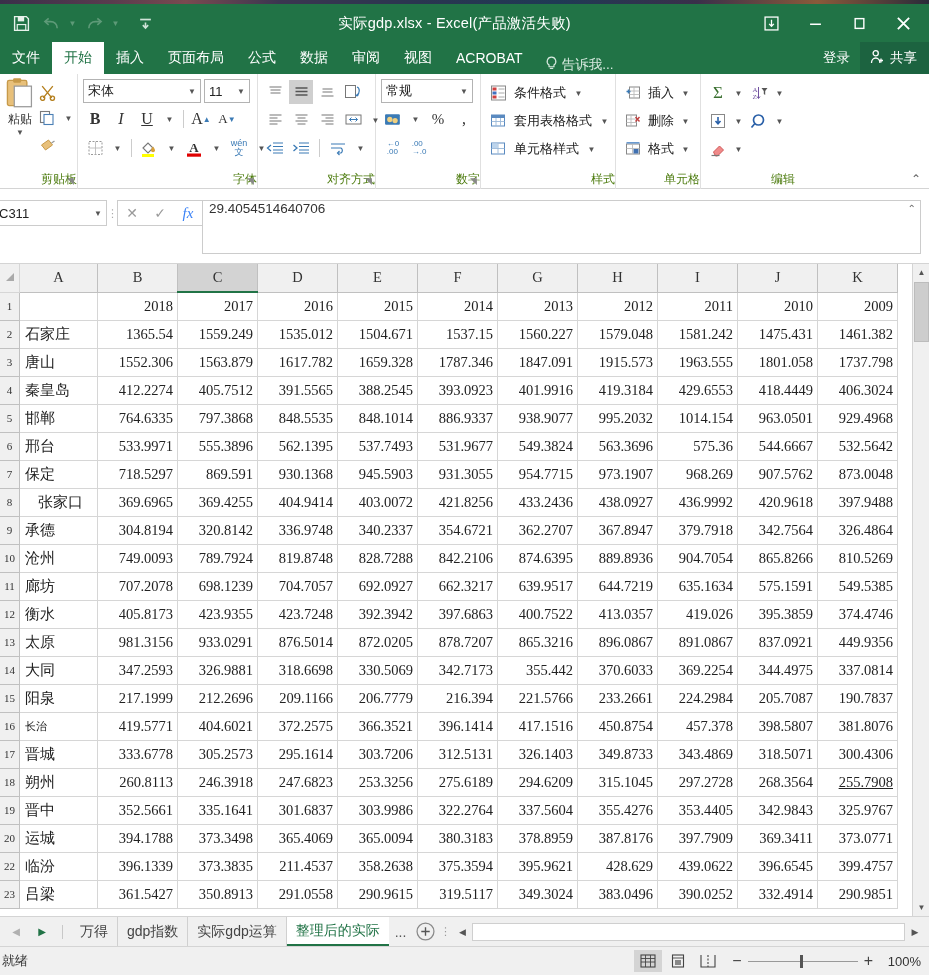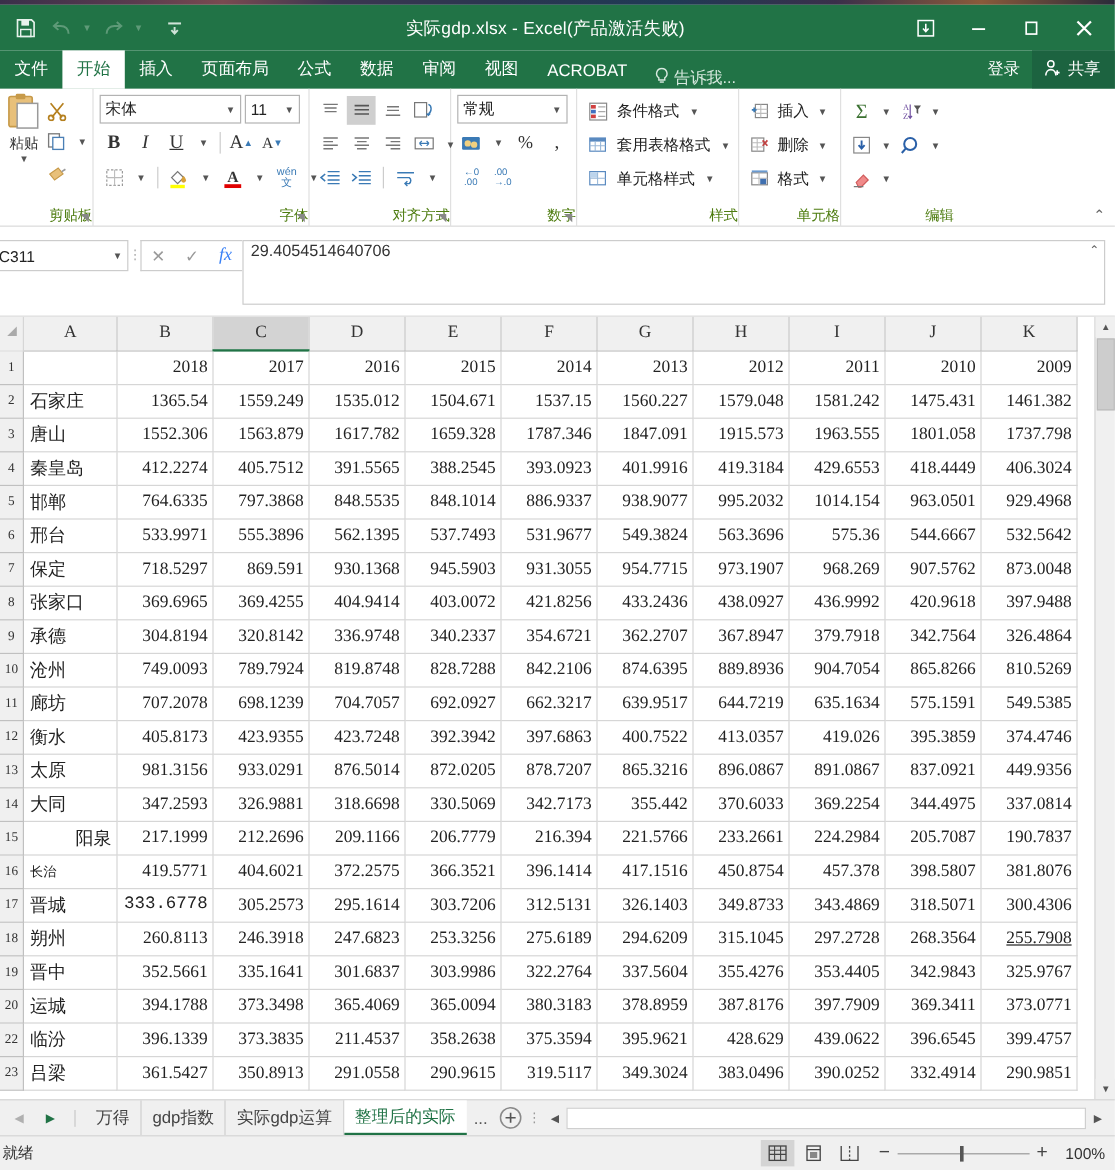--- a/index.html
+++ b/index.html
@@ -807,21 +807,21 @@
           <td class="num" style="width: 80px;">945.5903</td>
           <td class="num" style="width: 80px;">931.3055</td>
           <td class="num" style="width: 80px;">954.7715</td>
           <td class="num" style="width: 80px;">973.1907</td>
           <td class="num" style="width: 80px;">968.269</td>
           <td class="num" style="width: 80px;">907.5762</td>
           <td class="num" style="width: 80px;">873.0048</td>
         </tr>
         <tr>
           <th class="rowhead" style="width: 12px; font-size: 11px;">8</th>
-          <td class="txt" style="width: 78px; font-size: 15px; padding-left: 5px;">张家口</td>
+          <td class="txt" style="width: 78px; font-size: 15px; padding-left: 18px;">张家口</td>
           <td class="num" style="width: 80px;">369.6965</td>
           <td class="num" style="width: 80px;">369.4255</td>
           <td class="num" style="width: 80px;">404.9414</td>
           <td class="num" style="width: 80px;">403.0072</td>
           <td class="num" style="width: 80px;">421.8256</td>
           <td class="num" style="width: 80px;">433.2436</td>
           <td class="num" style="width: 80px;">438.0927</td>
           <td class="num" style="width: 80px;">436.9992</td>
           <td class="num" style="width: 80px;">420.9618</td>
           <td class="num" style="width: 80px;">397.9488</td>
@@ -905,21 +905,21 @@
           <td class="num" style="width: 80px;">330.5069</td>
           <td class="num" style="width: 80px;">342.7173</td>
           <td class="num" style="width: 80px;">355.442</td>
           <td class="num" style="width: 80px;">370.6033</td>
           <td class="num" style="width: 80px;">369.2254</td>
           <td class="num" style="width: 80px;">344.4975</td>
           <td class="num" style="width: 80px;">337.0814</td>
         </tr>
         <tr>
           <th class="rowhead" style="width: 12px; font-size: 11px;">15</th>
-          <td class="txt" style="width: 78px; font-size: 15px; padding-left: 5px; text-align: right;">阳泉</td>
+          <td class="txt" style="width: 78px; font-size: 15px; padding-left: 5px;">阳泉</td>
           <td class="num" style="width: 80px;">217.1999</td>
           <td class="num" style="width: 80px;">212.2696</td>
           <td class="num" style="width: 80px;">209.1166</td>
           <td class="num" style="width: 80px;">206.7779</td>
           <td class="num" style="width: 80px;">216.394</td>
           <td class="num" style="width: 80px;">221.5766</td>
           <td class="num" style="width: 80px;">233.2661</td>
           <td class="num" style="width: 80px;">224.2984</td>
           <td class="num" style="width: 80px;">205.7087</td>
           <td class="num" style="width: 80px;">190.7837</td>
@@ -934,21 +934,21 @@
           <td class="num" style="width: 80px;">396.1414</td>
           <td class="num" style="width: 80px;">417.1516</td>
           <td class="num" style="width: 80px;">450.8754</td>
           <td class="num" style="width: 80px;">457.378</td>
           <td class="num" style="width: 80px;">398.5807</td>
           <td class="num" style="width: 80px;">381.8076</td>
         </tr>
         <tr>
           <th class="rowhead" style="width: 12px; font-size: 11px;">17</th>
           <td class="txt" style="width: 78px; font-size: 15px; padding-left: 5px;">晋城</td>
-          <td class="num" style="width: 80px; font-family: Liberation Mono, monospace;">333.6778</td>
+          <td class="num" style="width: 80px;">333.6778</td>
           <td class="num" style="width: 80px;">305.2573</td>
           <td class="num" style="width: 80px;">295.1614</td>
           <td class="num" style="width: 80px;">303.7206</td>
           <td class="num" style="width: 80px;">312.5131</td>
           <td class="num" style="width: 80px;">326.1403</td>
           <td class="num" style="width: 80px;">349.8733</td>
           <td class="num" style="width: 80px;">343.4869</td>
           <td class="num" style="width: 80px;">318.5071</td>
           <td class="num" style="width: 80px;">300.4306</td>
         </tr>

